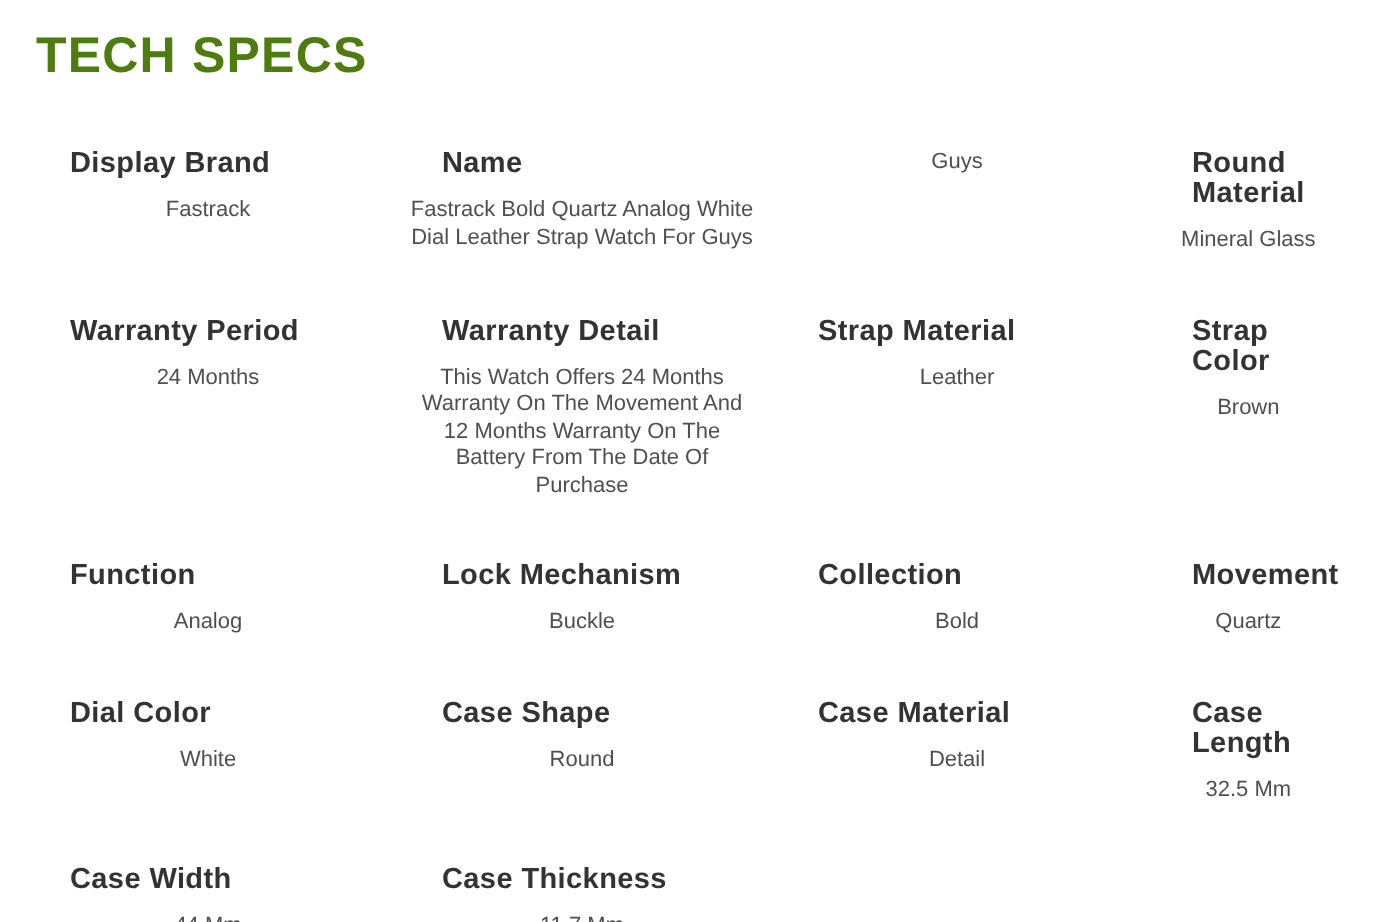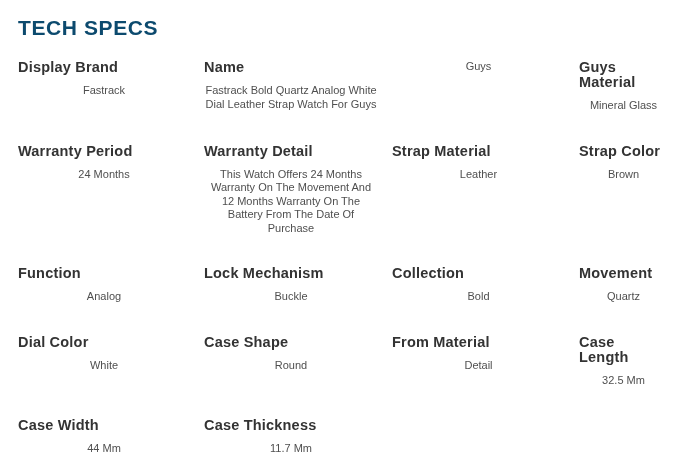--- a/index.html
+++ b/index.html
@@ -8,43 +8,44 @@
     width: 700px;
     height: 461px;
     overflow: hidden;
     font-family: "Liberation Sans", sans-serif;
     -webkit-font-smoothing: antialiased;
   }
   .page {
     padding: 17px 18px 0 18px;
   }
   .page-title {
-    font-size: 21px;
+    font-size: 25px;
     line-height: 22px;
     font-weight: 600;
     letter-spacing: 0.6px;
-    color: #0c4a6e;
-    margin-bottom: 21px;
+    color: #4d7c0f;
+    margin-bottom: 36px;
   }
   .specs-grid {
     display: grid;
     grid-template-columns: 186px 188px 187px 1fr;
     row-gap: 31px;
     column-gap: 0;
   }
   .spec {
     padding-right: 14px;
   }
   .spec-label {
     font-size: 14.5px;
     line-height: 15px;
     font-weight: 700;
     letter-spacing: 0.2px;
     color: #333333;
     margin-bottom: 9px;
+    margin-left: 17px;
   }
   .spec-value {
     font-size: 11px;
     line-height: 13.5px;
     font-weight: 400;
     color: #4f4f4f;
     text-align: center;
   }
 </style>
 </head>
@@ -62,21 +63,21 @@
   <div class="spec">
     <h3 class="spec-label">Name</h3>
     <p class="spec-value">Fastrack Bold Quartz Analog White Dial Leather Strap Watch For Guys</p>
   </div>
 
   <div class="spec">
     <p class="spec-value">Guys</p>
   </div>
 
   <div class="spec">
-    <h3 class="spec-label">Guys Material</h3>
+    <h3 class="spec-label">Round Material</h3>
     <p class="spec-value">Mineral Glass</p>
   </div>
 
   <div class="spec">
     <h3 class="spec-label">Warranty Period</h3>
     <p class="spec-value">24 Months</p>
   </div>
 
   <div class="spec">
     <h3 class="spec-label">Warranty Detail</h3>
@@ -117,21 +118,21 @@
     <h3 class="spec-label">Dial Color</h3>
     <p class="spec-value">White</p>
   </div>
 
   <div class="spec">
     <h3 class="spec-label">Case Shape</h3>
     <p class="spec-value">Round</p>
   </div>
 
   <div class="spec">
-    <h3 class="spec-label">From Material</h3>
+    <h3 class="spec-label">Case Material</h3>
     <p class="spec-value">Detail</p>
   </div>
 
   <div class="spec">
     <h3 class="spec-label">Case Length</h3>
     <p class="spec-value">32.5 Mm</p>
   </div>
 
   <div class="spec">
     <h3 class="spec-label">Case Width</h3>

